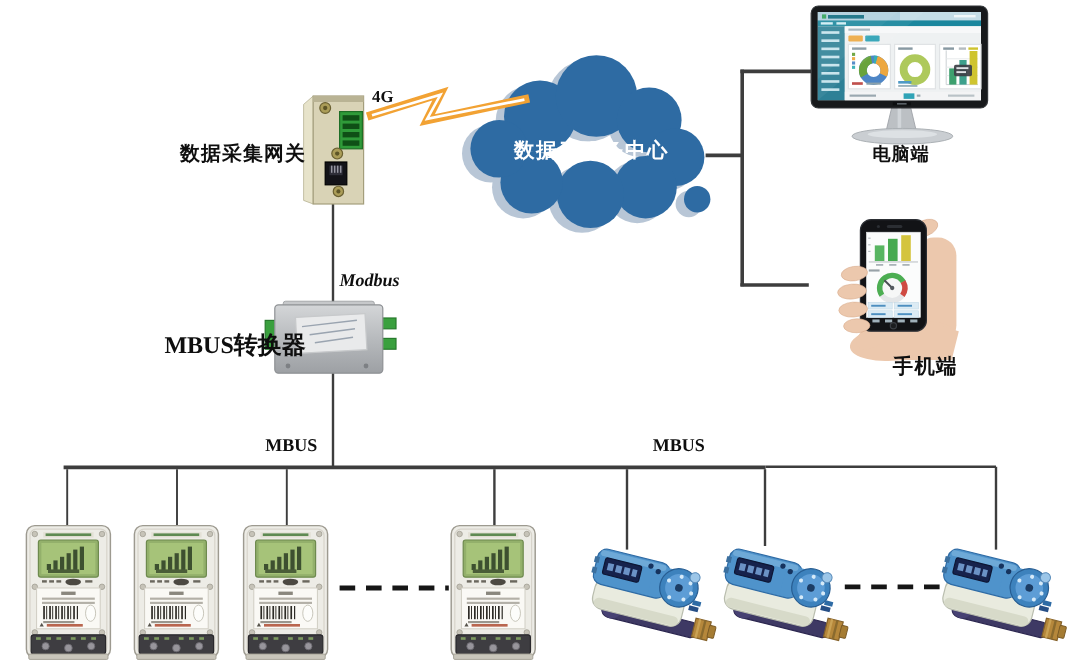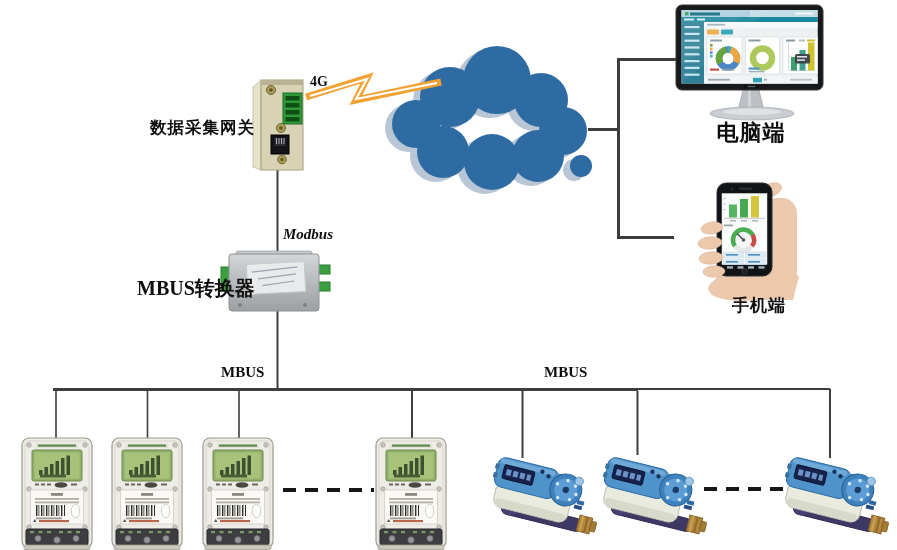--- a/index.html
+++ b/index.html
@@ -8,22 +8,22 @@
     overflow:hidden;font-family:"Liberation Serif","DejaVu Serif",serif;
   }
   #canvas svg{position:absolute;left:0;top:0;}
   .lbl{
     position:absolute;font-weight:bold;color:#0e0e0e;white-space:nowrap;
     font-family:"Liberation Serif","DejaVu Serif",serif;line-height:1.1;
   }
   .lbl-gateway{left:143px;top:119px;width:112px;font-size:16.5px;letter-spacing:1px;text-align:right;}
   .lbl-4g{left:310px;top:74px;font-size:14px;}
   .lbl-cloud{left:417px;top:117px;width:152px;text-align:center;color:#ffffff;font-size:17px;letter-spacing:1.5px;}
-  .lbl-pc{left:712px;top:121px;width:78px;text-align:center;font-size:22px;letter-spacing:1px;}
-  .lbl-mobile{left:720px;top:297px;width:78px;text-align:center;font-size:17px;letter-spacing:1px;}
+  .lbl-pc{left:712px;top:121px;width:78px;text-align:center;font-size:15px;letter-spacing:1px;}
+  .lbl-mobile{left:720px;top:297px;width:78px;text-align:right;font-size:17px;letter-spacing:1px;}
   .lbl-modbus{left:283px;top:226px;font-size:15px;font-style:italic;}
   .lbl-converter{left:137px;top:277px;font-size:20px;}
   .lbl-mbus-left{left:221px;top:364px;font-size:15px;}
   .lbl-mbus-right{left:544px;top:364px;font-size:15px;}
 </style>
 </head>
 <body>
 
 <div id="canvas">
 <svg width="897" height="550" viewBox="0 0 897 550">
@@ -391,19 +391,20 @@
           <use href="#wmeter"></use>
         </g>
     <g transform="translate(792,456) rotate(14)">
           <use href="#wmeter"></use>
         </g>
   </g>
 </svg>
 
 <div class="lbl lbl-gateway">数据采集网关</div>
 <div class="lbl lbl-4g">4G</div>
+<div class="lbl lbl-cloud">数据云服务中心</div>
 <div class="lbl lbl-pc">电脑端</div>
 <div class="lbl lbl-mobile">手机端</div>
 <div class="lbl lbl-modbus">Modbus</div>
 <div class="lbl lbl-converter">MBUS转换器</div>
 <div class="lbl lbl-mbus-left">MBUS</div>
 <div class="lbl lbl-mbus-right">MBUS</div>
 </div>
 
 </body></html>

